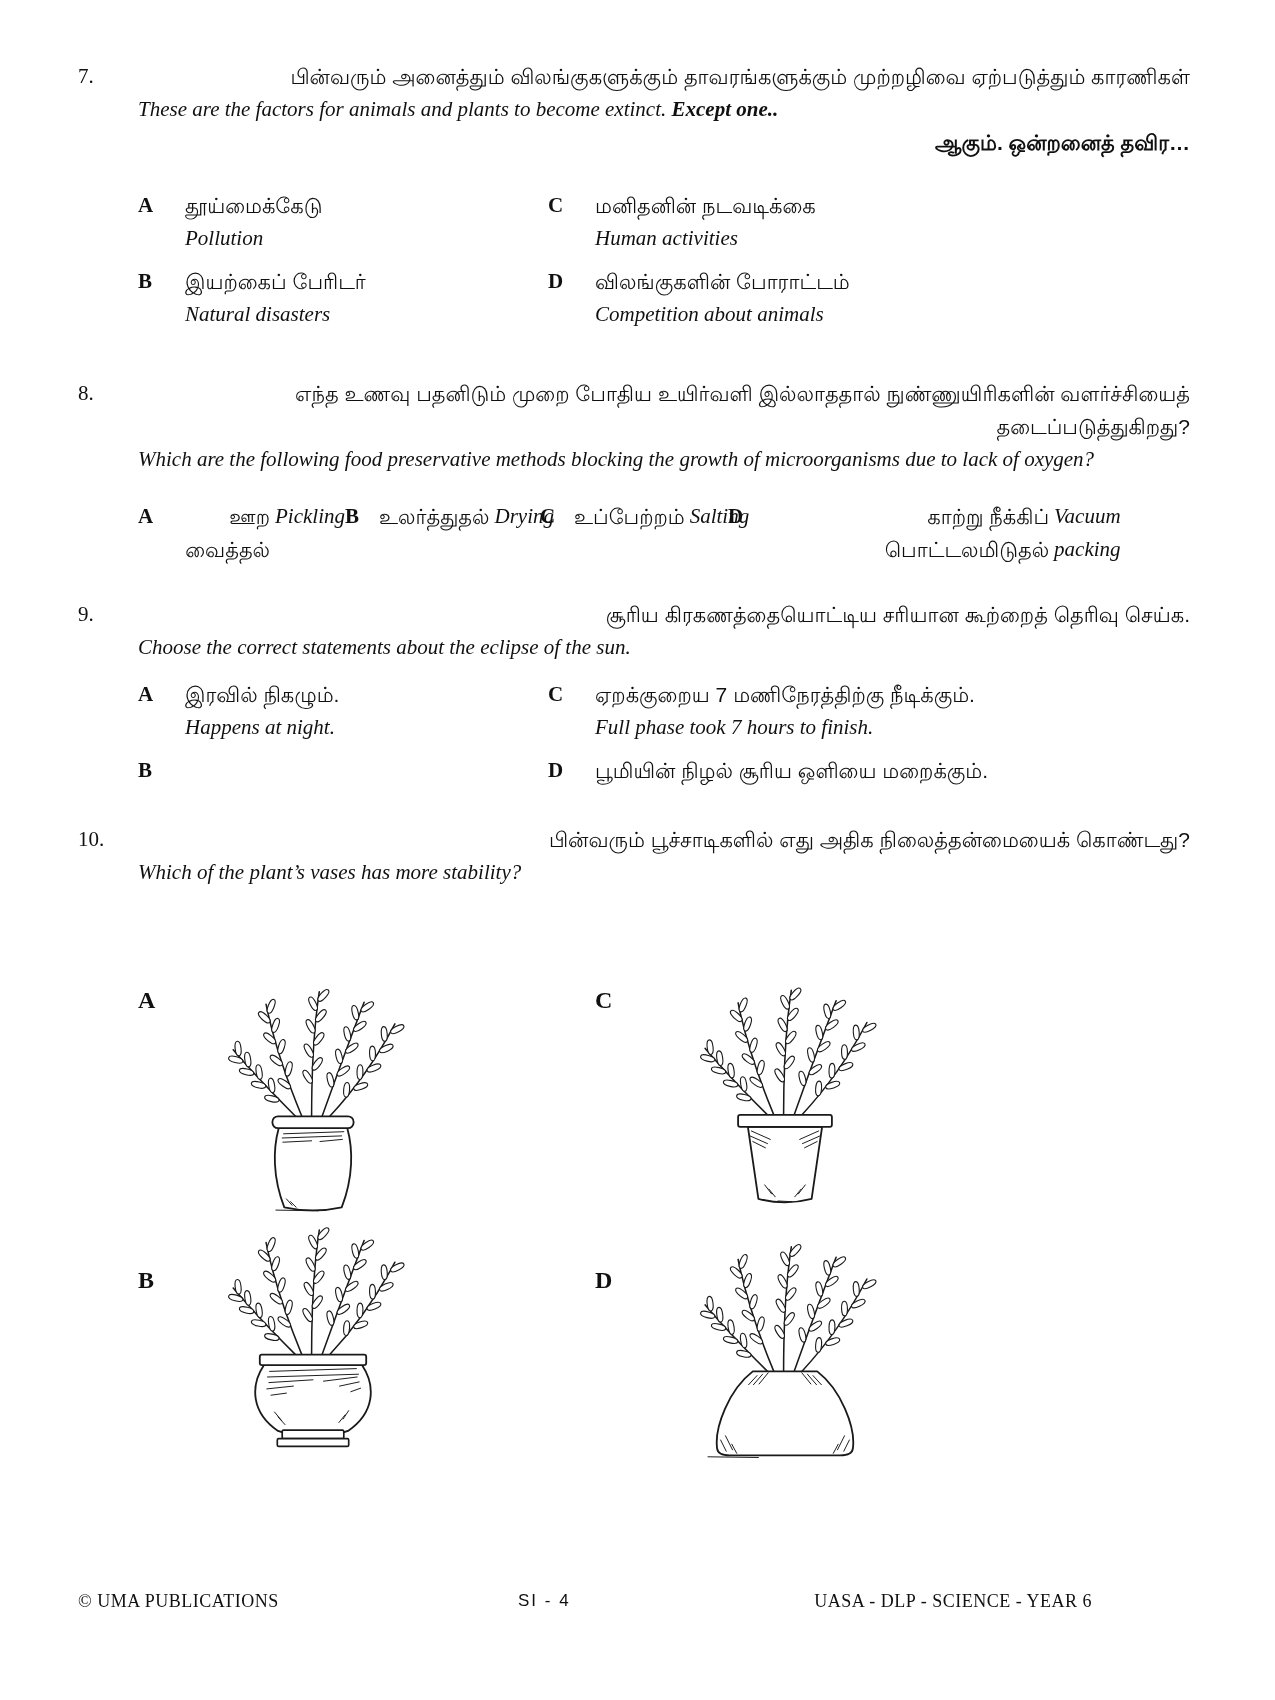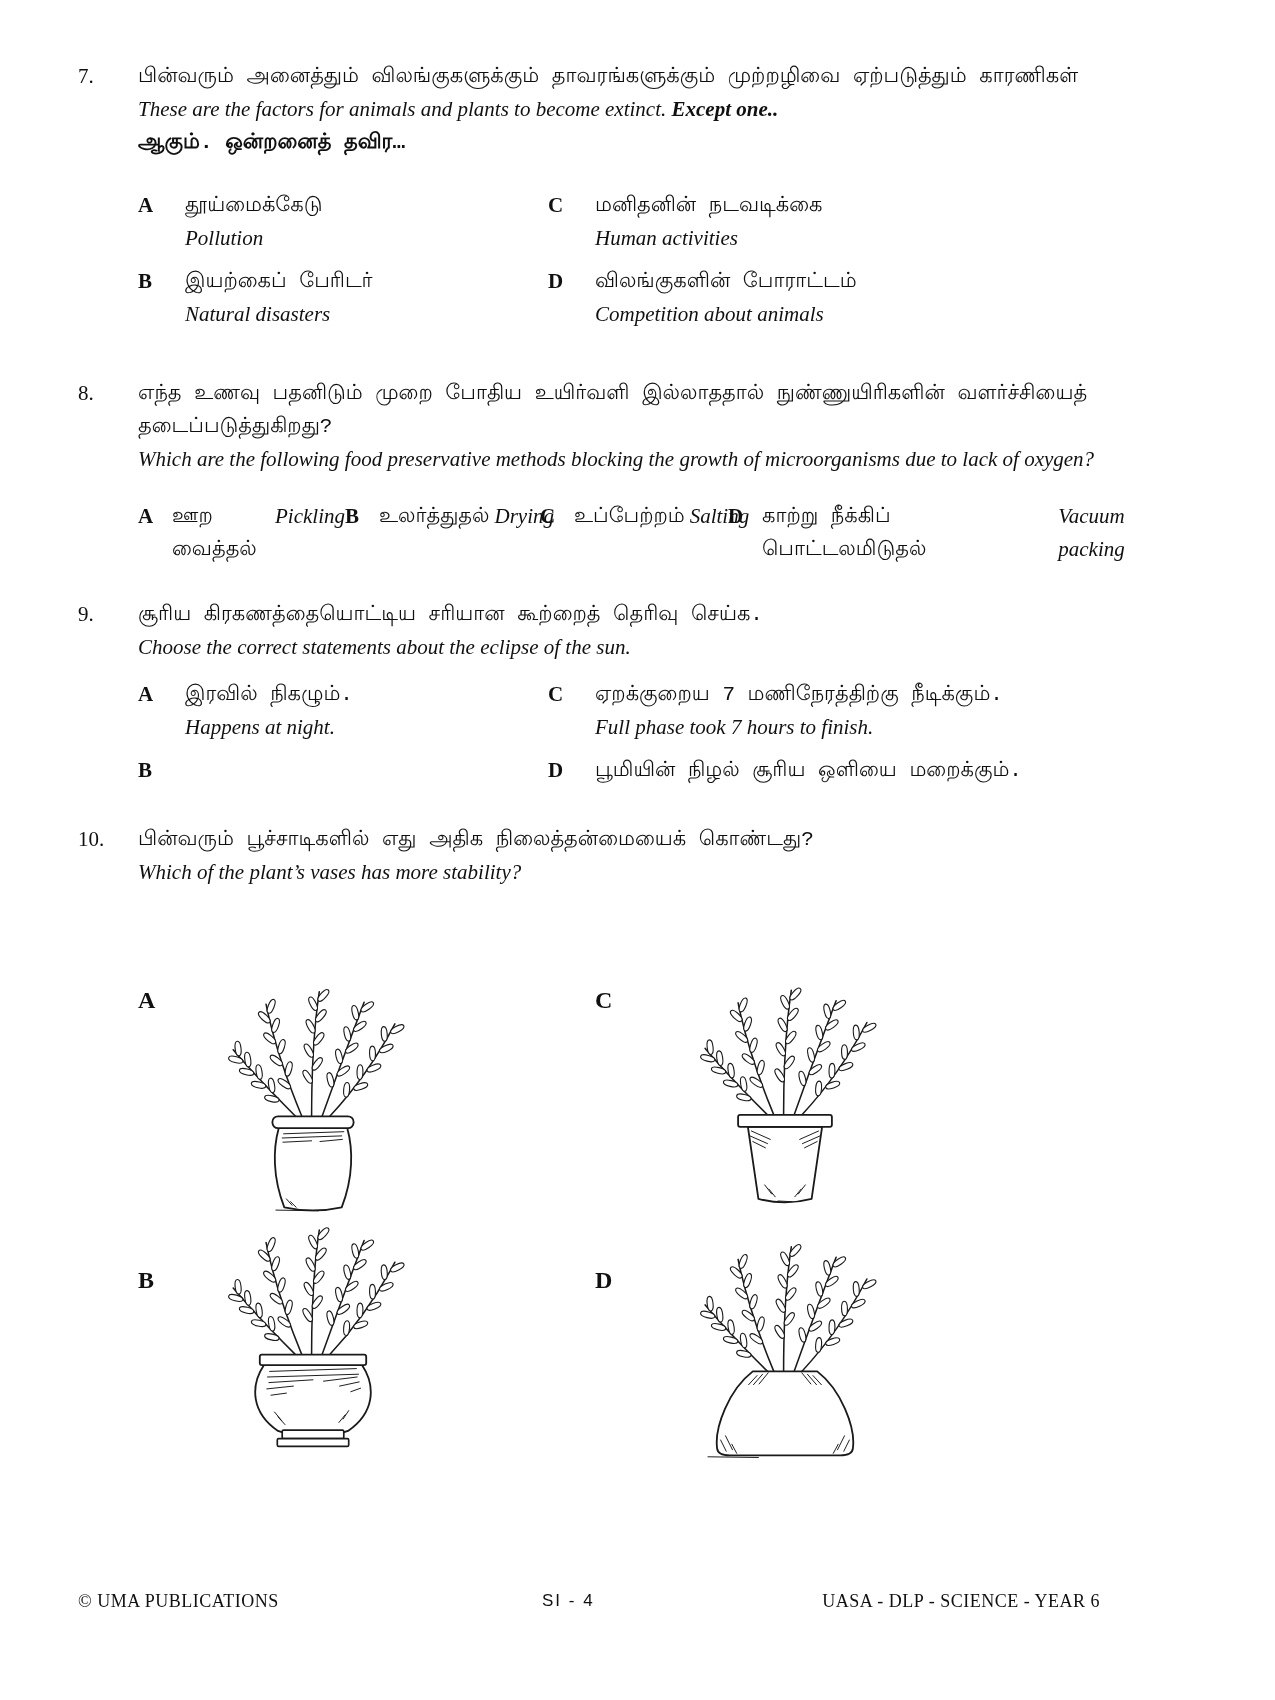--- a/index.html
+++ b/index.html
@@ -7,21 +7,21 @@
     width:1275px;height:1700px;position:relative;margin:0 auto;
     background:#ffffff;box-sizing:border-box;
     padding:60px 85px 0 78px;
     font-family:"Liberation Serif","DejaVu Serif",serif;
     color:#101010;overflow:hidden;
   }
   .q{display:flex;}
   .q-num{width:60px;flex:none;font-size:21px;line-height:33px;}
   .q-body{flex:1;min-width:0;}
   .q-text{margin:0;font-size:21px;line-height:33px;}
-  .tamil{font-family:Liberation Mono, monospace;}
+  .tamil{font-family:Liberation Sans, sans-serif;text-align:right;}
   .eng{font-style:italic;}
   .b{font-weight:bold;}
   
   .opts2{display:grid;grid-template-columns:410px 1fr;row-gap:10px;margin-top:30px;}
   .opt{display:flex;font-size:21px;line-height:33px;}
   .opt .letter{font-weight:bold;width:47px;flex:none;}
   .opt .optcol{display:flex;flex-direction:column;}
   
   .opts-row{display:grid;grid-template-columns:207px 195px 188px 1fr;margin-top:24px;}
   .opt8{display:flex;font-size:21px;line-height:33px;}
@@ -35,22 +35,22 @@
   
   .figs{display:grid;grid-template-columns:457px 1fr;row-gap:6px;margin-top:88px;}
   .fig{position:relative;height:240px;}
   .fig-letter{position:absolute;left:0;top:10px;font-size:24px;font-weight:bold;}
   .fig.row2 .fig-letter{top:44px;}
   .fig svg{display:block;margin-left:70px;}
   .fig.col2 svg{margin-left:85px;}
   
   .footer{position:absolute;left:78px;width:1030px;bottom:88px;font-size:18px;}
   .footer .f-left{letter-spacing:0.5px;}
-  .footer .f-center{position:absolute;left:464px;font-family:"Liberation Sans","DejaVu Sans",sans-serif;font-size:17px;letter-spacing:2px;}
-  .footer .f-right{position:absolute;right:8px;letter-spacing:0.5px;margin-left:28px;}
+  .footer .f-center{position:absolute;left:440px;font-family:"Liberation Sans","DejaVu Sans",sans-serif;font-size:17px;letter-spacing:2px;}
+  .footer .f-right{position:absolute;right:16px;letter-spacing:0.5px;margin-left:28px;}
 </style>
 </head>
 <body>
 
 <div class="page">
 
   <section class="q" id="q7">
     <div class="q-num">7.</div>
     <div class="q-body">
       <p class="q-text tamil">பின்வரும் அனைத்தும் விலங்குகளுக்கும் தாவரங்களுக்கும் முற்றழிவை ஏற்படுத்தும் காரணிகள்</p>

